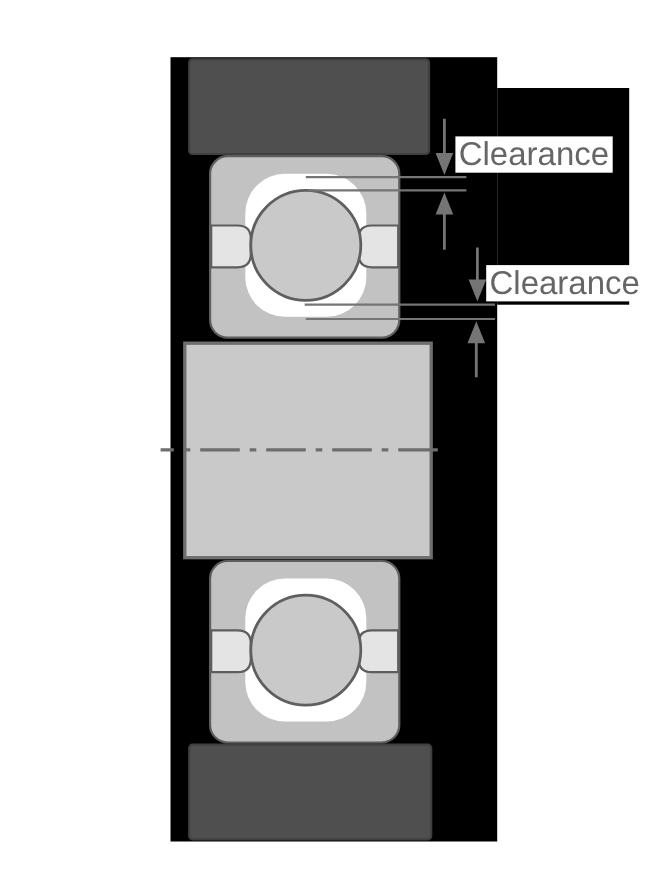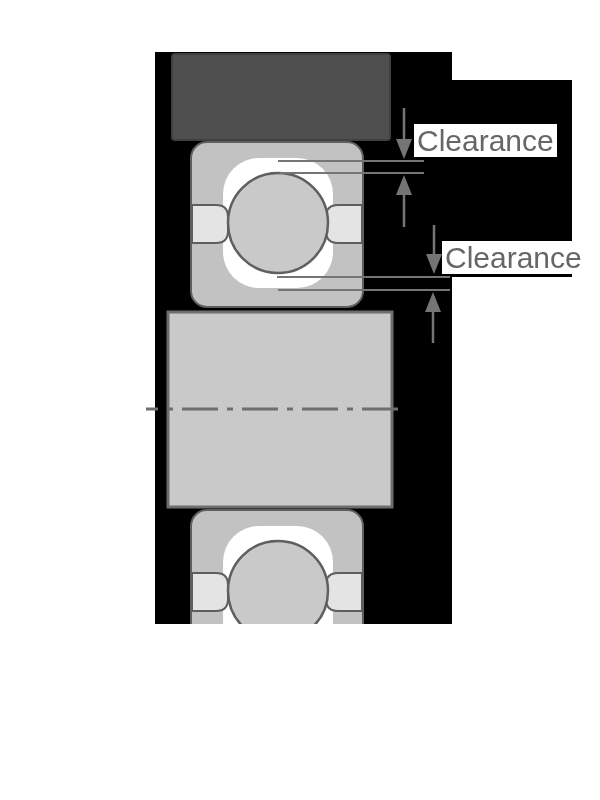--- a/index.html
+++ b/index.html
@@ -1,19 +1,19 @@
 <!DOCTYPE html>
 <html><head>
 <meta charset="utf-8">
 <title>Diagram</title>
 <style>
   html,body { margin:0; padding:0; }
   body { background:#ffffff; font-family:"Liberation Sans", sans-serif; }
   .diagram-page {
-    position:relative; width:600px; height:624px; background:#ffffff; overflow:hidden;
+    position:relative; width:600px; height:800px; background:#ffffff; overflow:hidden;
   }
   .diagram-page svg { position:absolute; left:0; top:0; }
   .outlined     { stroke:#5e5e5e; stroke-width:2; }
   .no-stroke    { stroke:none; }
   .ball-stroke  { stroke:#5f5f5f; stroke-width:2.5; }
   .shaft-stroke { stroke:#6e6e6e; stroke-width:3; }
   .housing-stroke { stroke:#404040; stroke-width:2; }
   .dim       { stroke:#757575; stroke-width:2.5; fill:none; }
   .dim-thin  { stroke:#757575; stroke-width:2;   fill:none; }
   .dim-head  { fill:#757575; stroke:none; }

